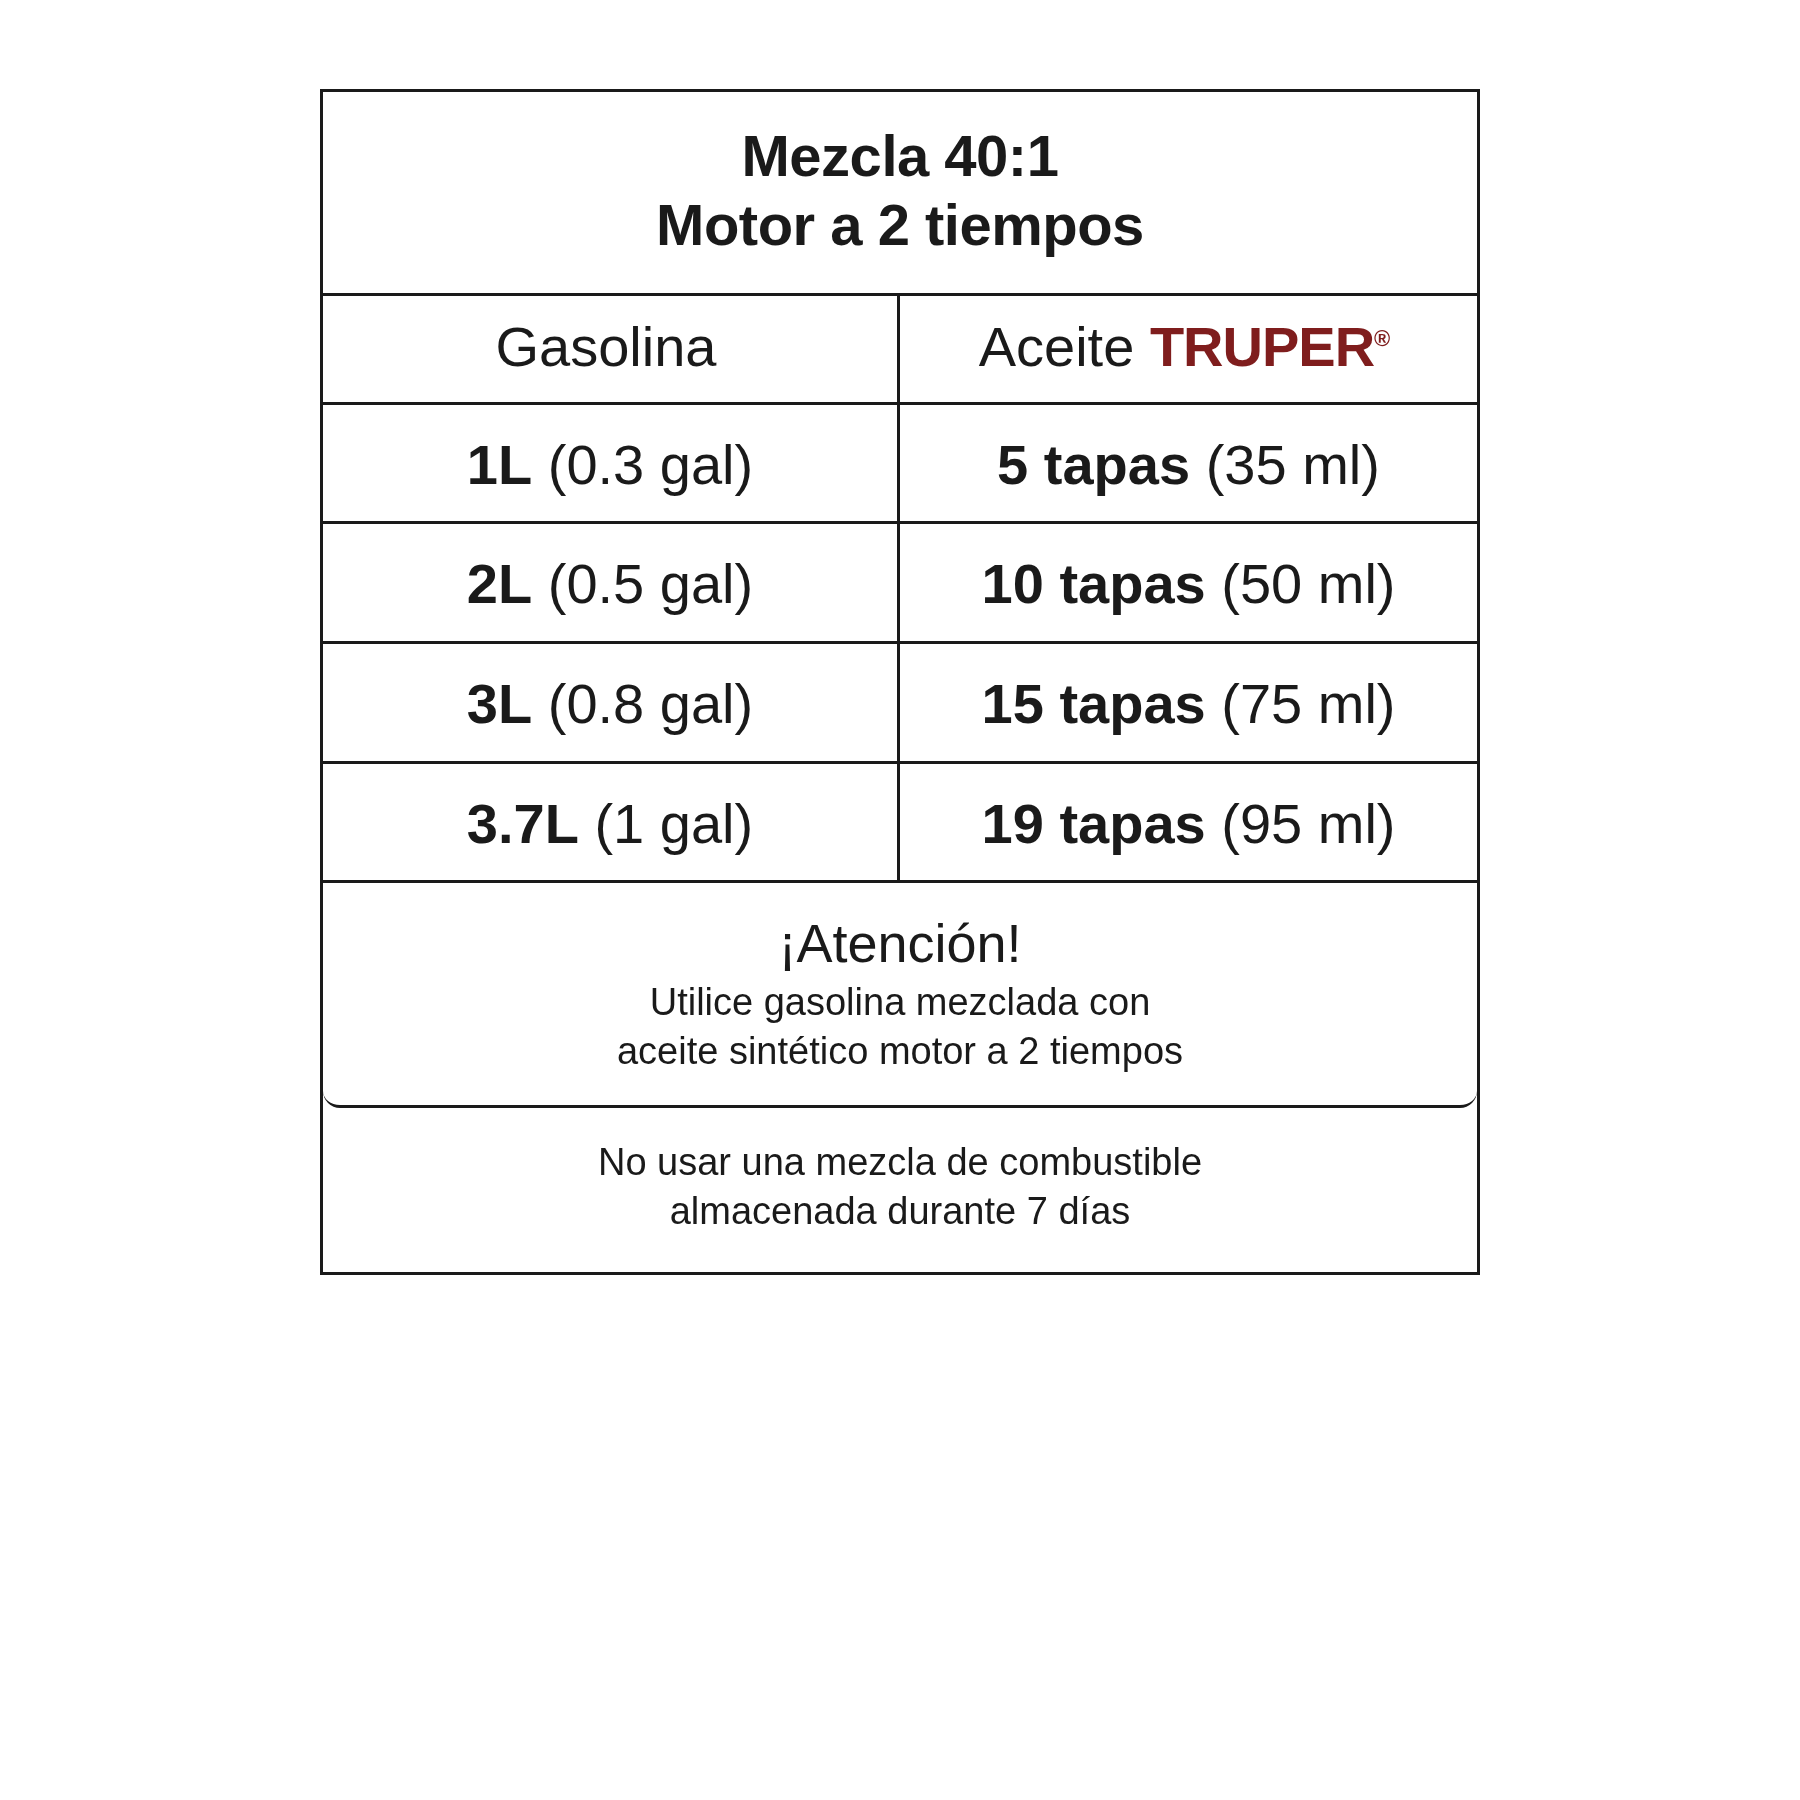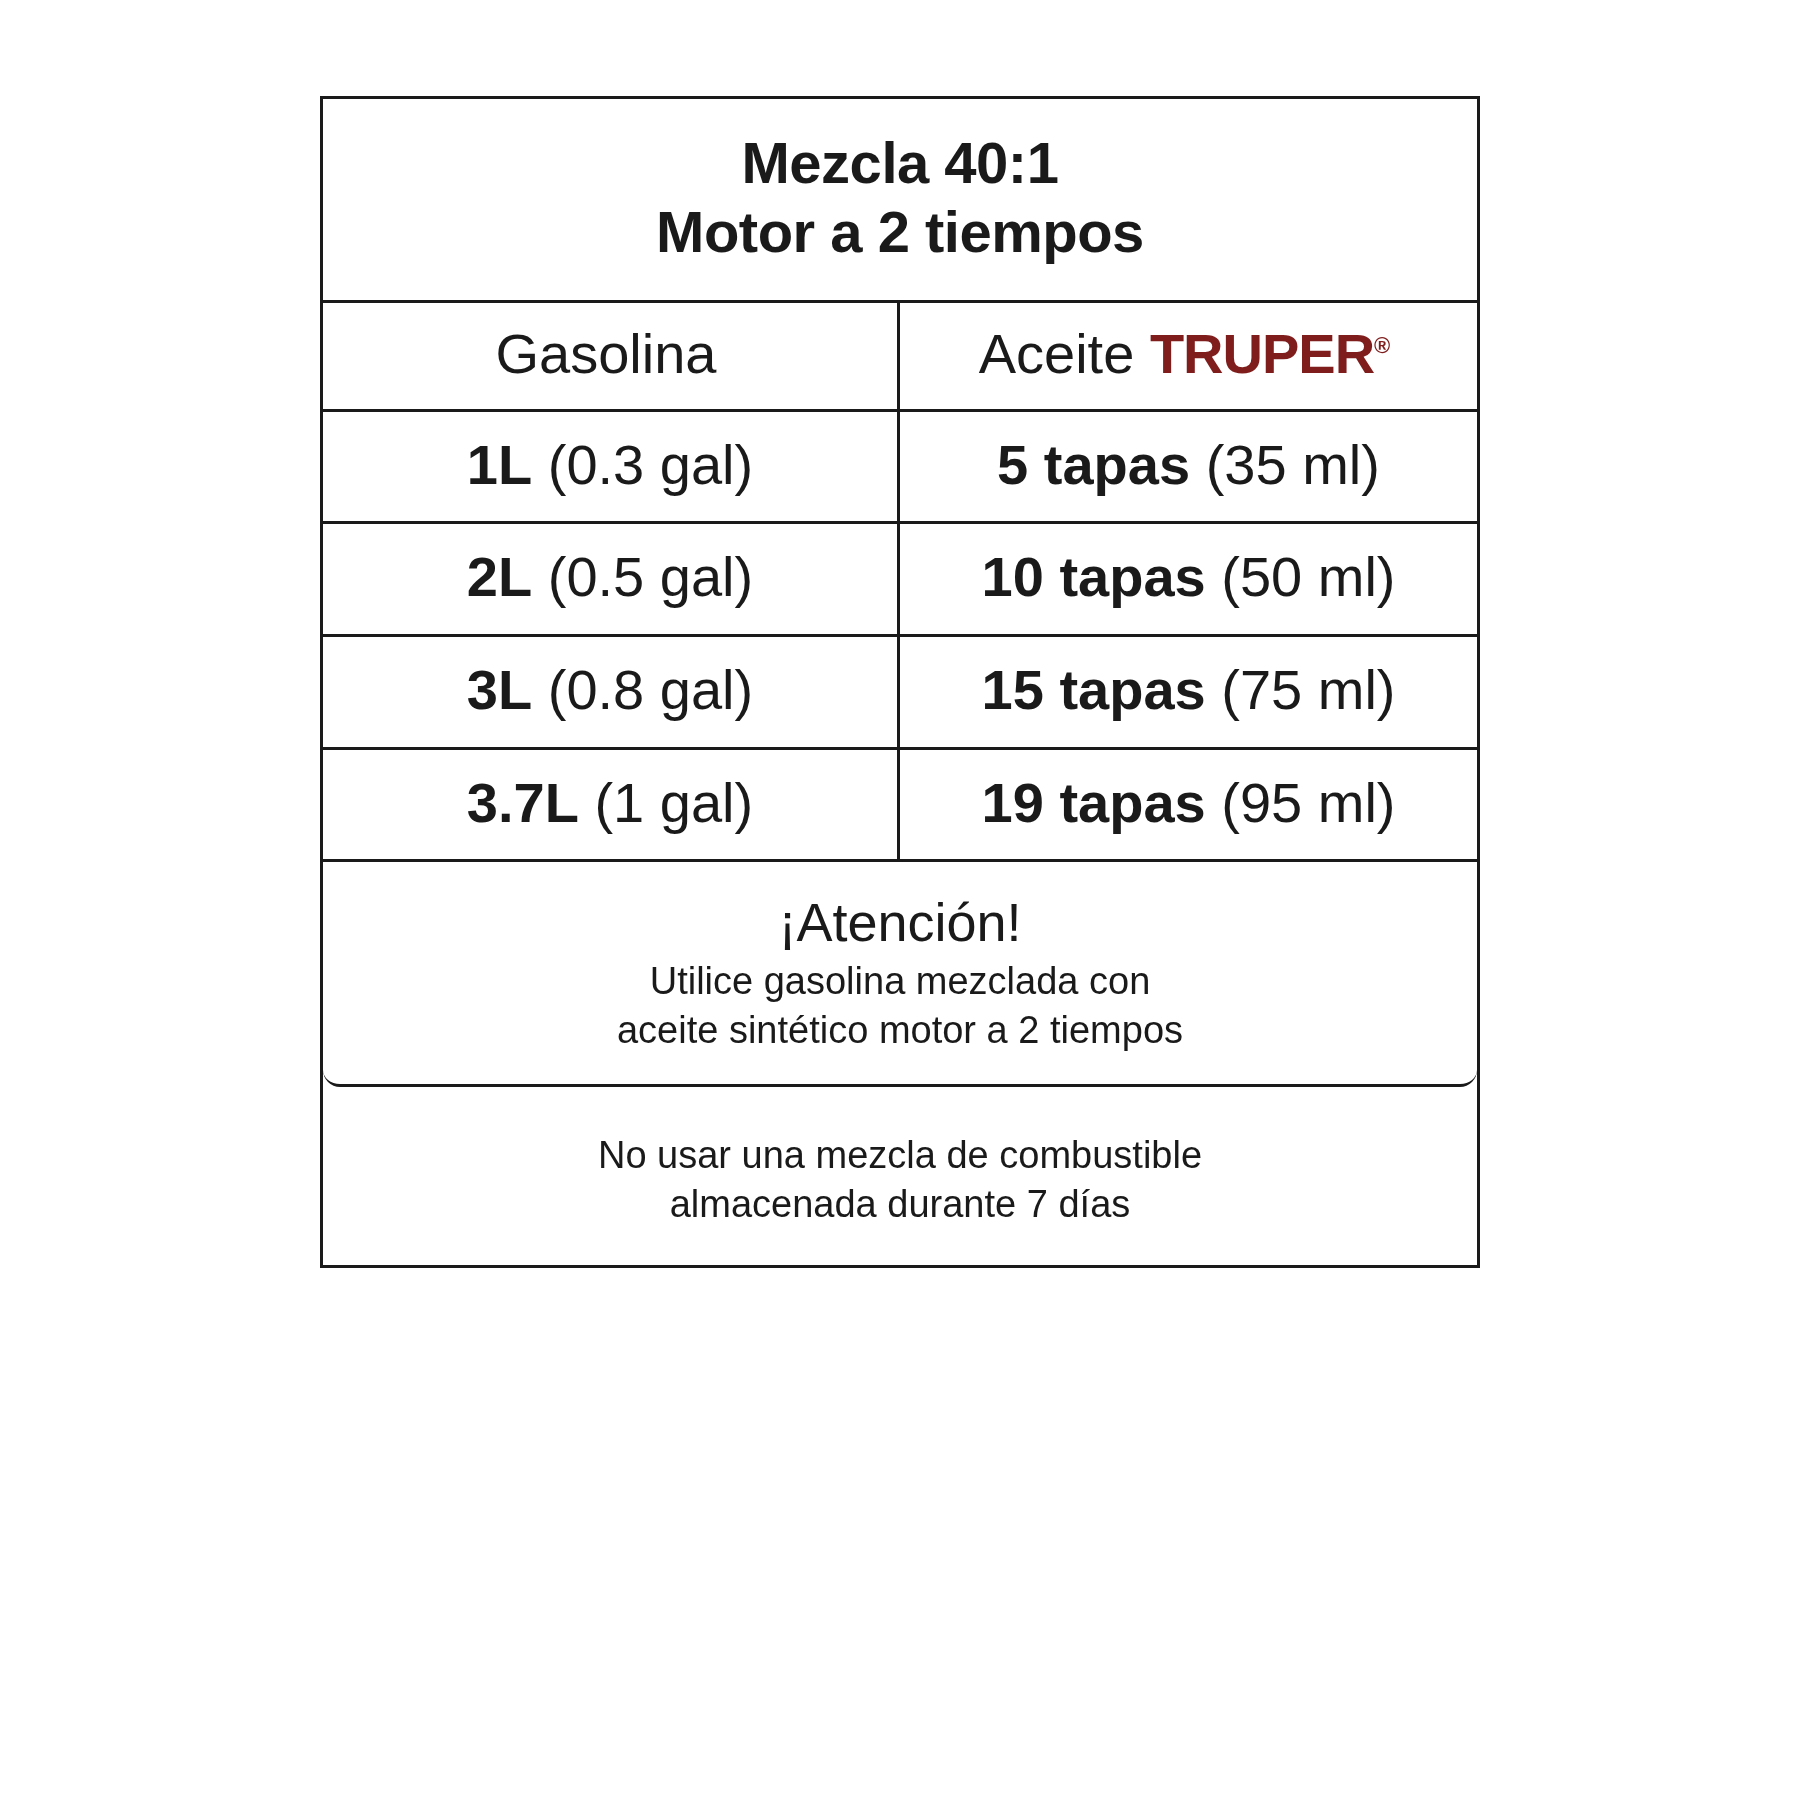--- a/index.html
+++ b/index.html
@@ -49,21 +49,21 @@
   }
 
   
   .split {
     display: flex;
   }
   .cell-left, .cell-right {
     flex: 1 1 50%;
     box-sizing: border-box;
     text-align: center;
-    padding: 22px 10px 26px 10px;
+    padding: 29px 10px 26px 10px;
     font-size: 56px;
     line-height: 1.1;
     white-space: nowrap;
   }
   .cell-left {
     border-right: 3px solid #1a1a1a;
   }
   .head .cell-left, .head .cell-right {
     font-size: 56px;
     padding: 20px 18px 24px 10px;
@@ -96,21 +96,21 @@
     line-height: 1.28;
     font-weight: normal;
   }
   .note-strong {
     font-size: 54px;
     line-height: 1.28;
     font-weight: normal;
   }
   .note2 {
     text-align: center;
-    padding: 44px 40px 36px 40px;
+    padding: 30px 40px 36px 40px;
   }
 </style>
 </head>
 <body>
 
 <div class="page">
   <div class="mix-table">
 
     <div class="row title-block">
       <div class="title-line">Mezcla 40:1</div>

